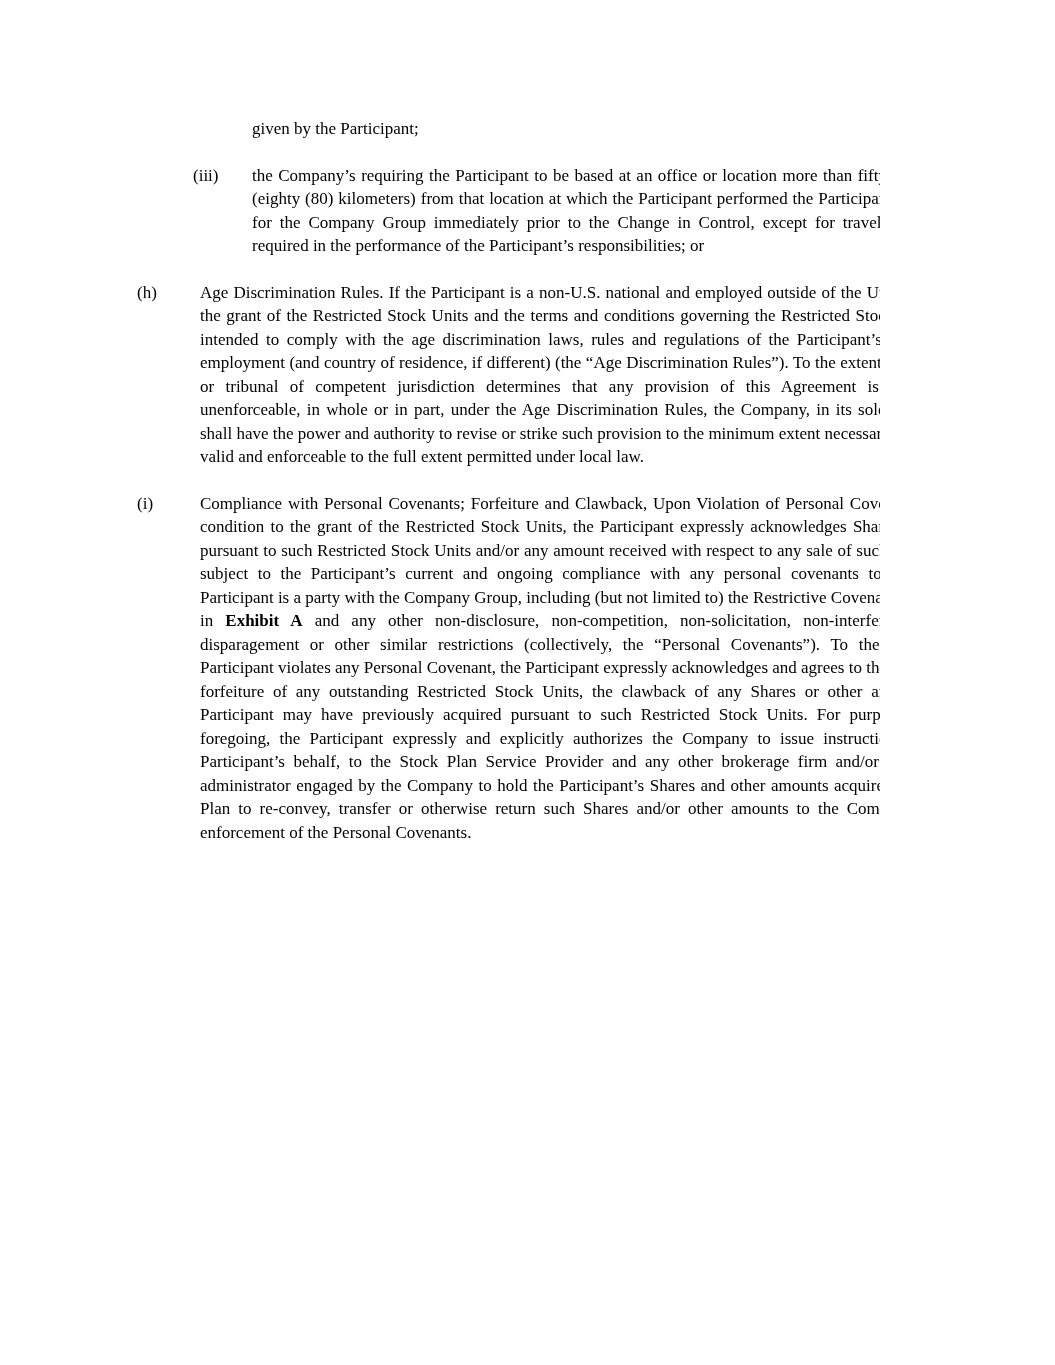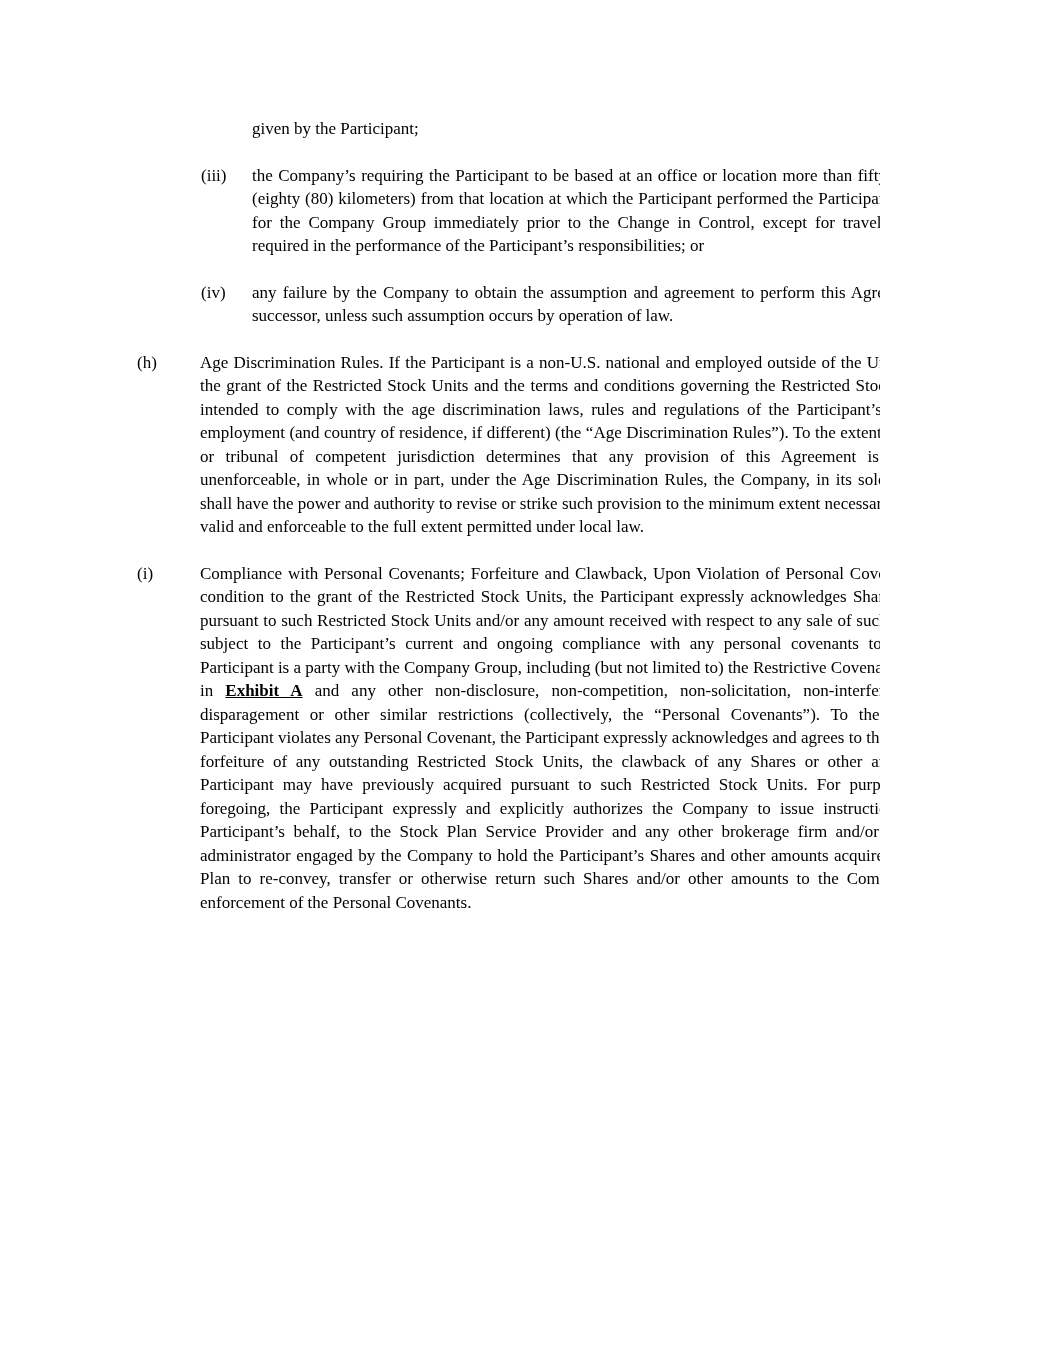--- a/index.html
+++ b/index.html
@@ -35,55 +35,50 @@
   }
   .para .label {
     position: absolute;
     top: 0;
   }
   
   .indent-2 {
     padding-left: 115px;
   }
   .indent-2 .label {
-    left: 64px;
+    left: 56px;
   }
   
   .indent-1 {
     padding-left: 63px;
   }
   .indent-1 .label {
     left: 0;
   }
   .u {
   }
   .b {
     font-weight: bold;
-    text-decoration: underline;
   }
 </style>
 </head>
 <body>
 
 <div class="page">
   <div class="content">
 
     <div class="para indent-2">
       <span>given by the Participant;</span>
     </div>
 
     <div class="para indent-2">
       <span class="label">(iii)</span>
       <span>the Company’s requiring the Participant to be based at an office or location more than fifty (50) miles (eighty (80) kilometers) from that location at which the Participant performed the Participant’s services for the Company Group immediately prior to the Change in Control, except for travel reasonably required in the performance of the Participant’s responsibilities; or</span>
     </div>
 
-    <div class="para indent-2">
-      <span class="label">(iv)</span>
-      <span>any failure by the Company to obtain the assumption and agreement to perform this Agreement by a successor, unless such assumption occurs by operation of law.</span>
-    </div>
 
     <div class="para indent-1">
       <span class="label">(h)</span>
       <span class="u">Age Discrimination Rules</span><span>.  If the Participant is a non-U.S. national and employed outside of the United States, the grant of the Restricted Stock Units and the terms and conditions governing the Restricted Stock Units are intended to comply with the age discrimination laws, rules and regulations of the Participant’s country of employment (and country of residence, if different) (the “Age Discrimination Rules”). To the extent that a court or tribunal of competent jurisdiction determines that any provision of this Agreement is invalid or unenforceable, in whole or in part, under the Age Discrimination Rules, the Company, in its sole discretion, shall have the power and authority to revise or strike such provision to the minimum extent necessary to make it valid and enforceable to the full extent permitted under local law.</span>
     </div>
 
     <div class="para indent-1">
       <span class="label">(i)</span>
       <span class="u">Compliance with Personal Covenants; Forfeiture and Clawback, Upon Violation of Personal Covenants.</span><span> As a condition to the grant of the Restricted Stock Units, the Participant expressly acknowledges Shares acquired pursuant to such Restricted Stock Units and/or any amount received with respect to any sale of such Shares are subject to the Participant’s current and ongoing compliance with any personal covenants to which the Participant is a party with the Company Group, including (but not limited to) the Restrictive Covenants set forth in </span><span class="b">Exhibit A</span><span> and any other non-disclosure, non-competition, non-solicitation, non-interference, non-disparagement or other similar restrictions (collectively, the “Personal Covenants”). To the extent the Participant violates any Personal Covenant, the Participant expressly acknowledges and agrees to the immediate forfeiture of any outstanding Restricted Stock Units, the clawback of any Shares or other amounts that Participant may have previously acquired pursuant to such Restricted Stock Units. For purposes of the foregoing, the Participant expressly and explicitly authorizes the Company to issue instructions, on the Participant’s behalf, to the Stock Plan Service Provider and any other brokerage firm and/or third party administrator engaged by the Company to hold the Participant’s Shares and other amounts acquired under the Plan to re-convey, transfer or otherwise return such Shares and/or other amounts to the Company in the enforcement of the Personal Covenants.</span>
     </div>

